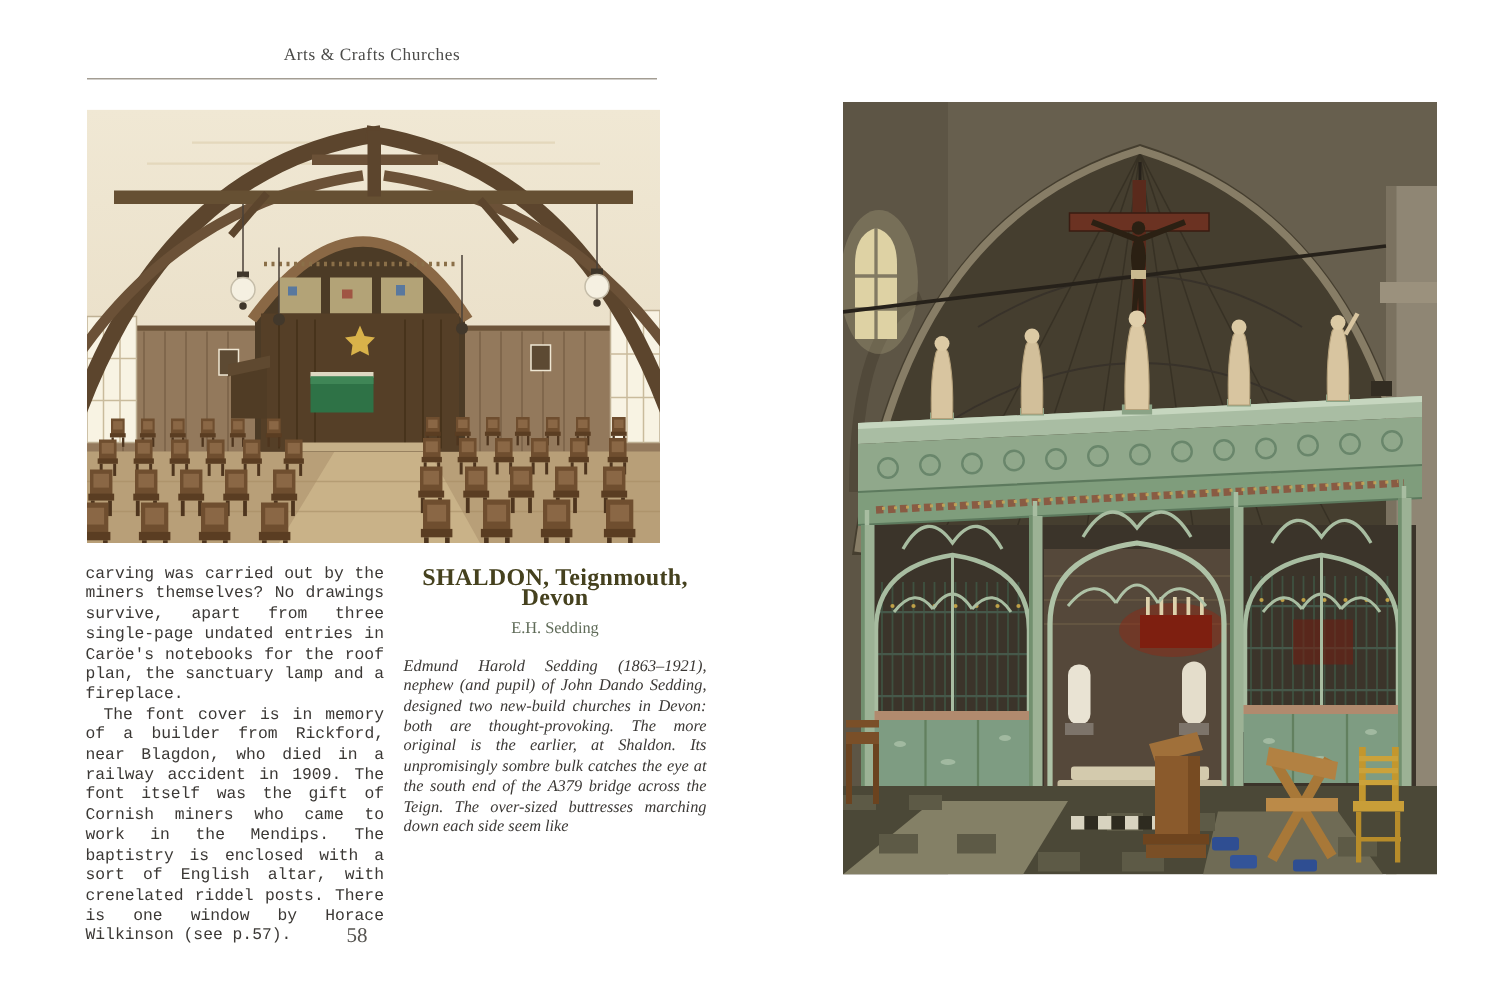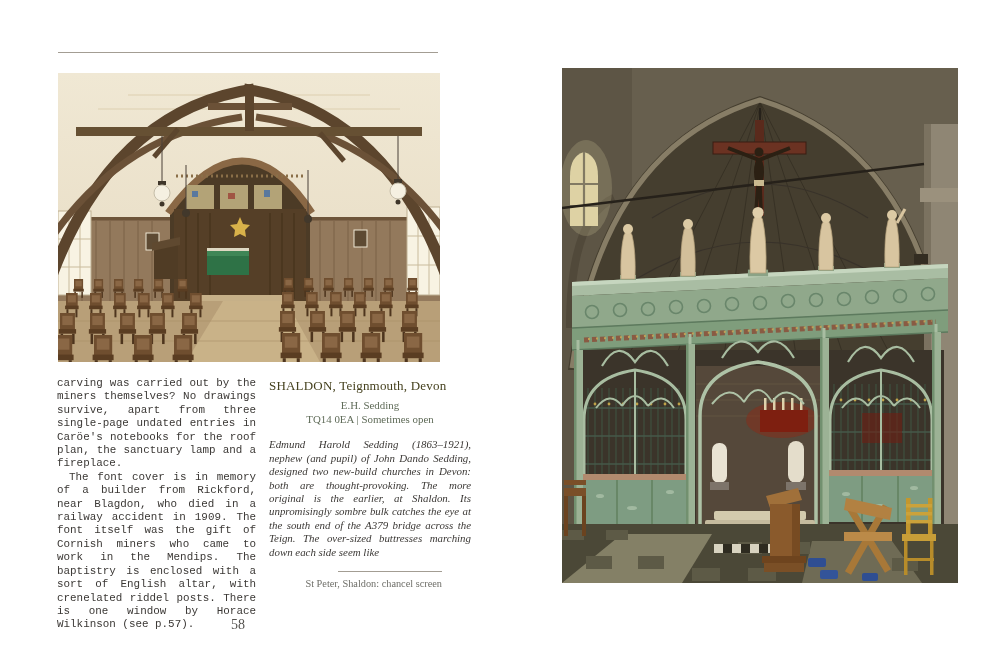--- a/index.html
+++ b/index.html
@@ -16,37 +16,38 @@
   .photo{position:absolute;overflow:hidden;line-height:0;}
   .photo-left{left:58px;top:73px;width:382px;height:289px;}
   .photo-right{left:562px;top:68px;width:396px;height:515px;}
   .photo svg{display:block;width:100%;height:100%;}
   .col{position:absolute;text-align:justify;font-size:10.9px;line-height:13.4px;color:#3b3835;}
   .col-1{left:57px;top:377px;width:199px;font-family:Liberation Mono, monospace;}
   .col-2{left:269px;top:379px;width:202px;}
   .col p{margin:0;}
   .col p.indent{text-indent:12px;}
   .entry-heading{
-    margin:0 0 6px 0;text-align:left;font-size:13px;font-weight:normal;
+    margin:0 0 6px 0;text-align:center;font-size:16px;font-weight:bold;
     color:#45411e;letter-spacing:.2px;
   }
   .entry-meta{text-align:center;font-size:10.9px;line-height:14px;color:#5f6b58;}
   .entry-body{margin-top:12px !important;font-style:italic;}
   .caption{position:absolute;font-size:10.3px;line-height:12.5px;color:#6e6e68;}
   .caption-left{left:57px;top:558px;width:200px;}
   .caption-left .caption-rule{width:112px;height:1px;background:#a39d93;margin-bottom:6px;}
   .caption-right{left:262px;top:571px;width:180px;text-align:right;}
   .caption-right .caption-rule{width:104px;height:1px;background:#a39d93;margin:0 0 6px auto;}
   .page-number{position:absolute;left:231px;top:617px;width:30px;text-align:left;font-size:14px;color:#55534f;}
 </style>
 </head>
 <body>
 
 <div class="spread">
 
+  <div class="running-header">Arts &amp; Crafts Churches</div>
   <div class="header-rule"></div>
 
   <figure class="photo photo-left" aria-label="Interior of St Hugh, Charterhouse-on-Mendip, looking east: timber-arched roof, panelled walls, rows of wooden chairs and green altar">
     <svg viewBox="0 0 382 289" preserveAspectRatio="none">
       <defs>
         <linearGradient id="wallg" x1="0" y1="0" x2="0" y2="1">
           <stop offset="0" stop-color="#f0e8d4"></stop>
             <stop offset="1" stop-color="#e6dac1"></stop>
         </linearGradient>
         <g id="chairL">
@@ -178,28 +179,23 @@
   </figure>
 
   <div class="col col-1">
     <p>carving was carried out by the miners themselves? No drawings survive, apart from three single-page undated entries in Caröe's notebooks for the roof plan, the sanctuary lamp and a fireplace.</p>
     <p class="indent">The font cover is in memory of a builder from Rickford, near Blagdon, who died in a railway accident in 1909. The font itself was the gift of Cornish miners who came to work in the Mendips. The baptistry is enclosed with a sort of English altar, with crenelated riddel posts. There is one window by Horace Wilkinson (see p.57).</p>
   </div>
 
   <div class="col col-2">
     <h2 class="entry-heading">SHALDON, Teignmouth, Devon</h2>
     <div class="entry-meta">E.H. Sedding</div>
-    <div class="entry-meta">TQ14 0EA | Sometimes open</div>
     <p class="entry-body">Edmund Harold Sedding (1863–1921), nephew (and pupil) of John Dando Sedding, designed two new-build churches in Devon: both are thought-provoking. The more original is the earlier, at Shaldon. Its unpromisingly sombre bulk catches the eye at the south end of the A379 bridge across the Teign. The over-sized buttresses marching down each side seem like</p>
   </div>
 
-  <div class="caption caption-right">
-    <div class="caption-rule"></div>
-    <div>St Peter, Shaldon: chancel screen</div>
-  </div>
 
   <div class="page-number">58</div>
 
   <figure class="photo photo-right" aria-label="Chancel screen at St Peter, Shaldon: green painted screen with rood crucifix and statues beneath a dark vaulted roof">
     <svg viewBox="0 0 396 515" preserveAspectRatio="none">
       <rect width="396" height="515" fill="#675f4e"></rect>
       <rect width="70" height="515" fill="#5d5545"></rect>
       <path d="M8,260 Q8,150 52,130" stroke="#51493a" stroke-width="8" fill="none"></path>
 
       <g>

